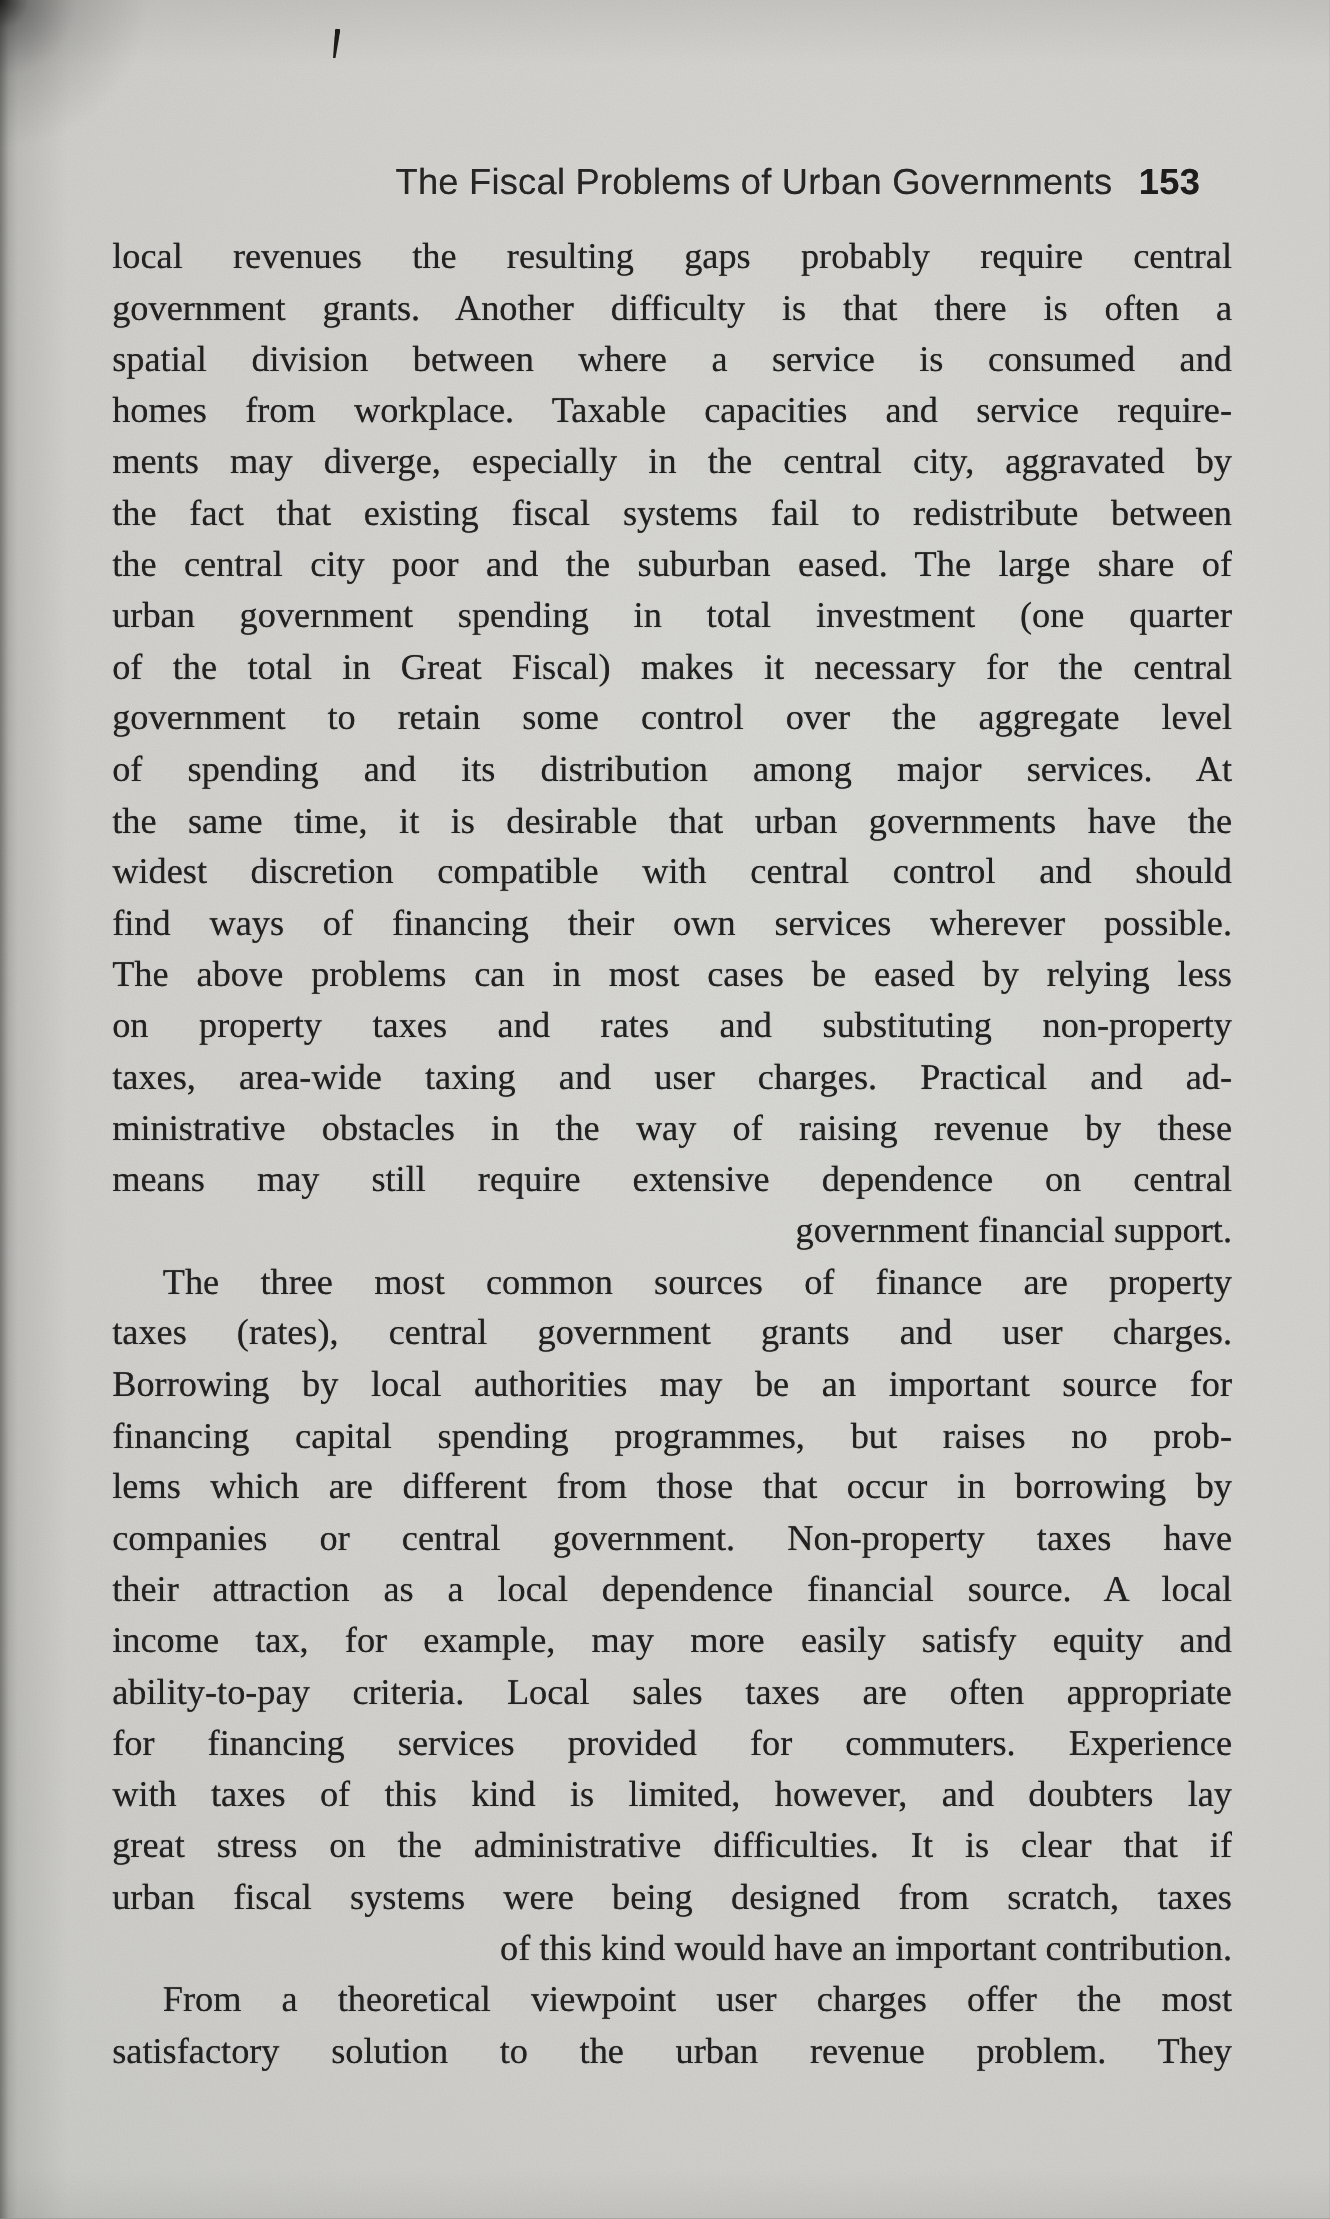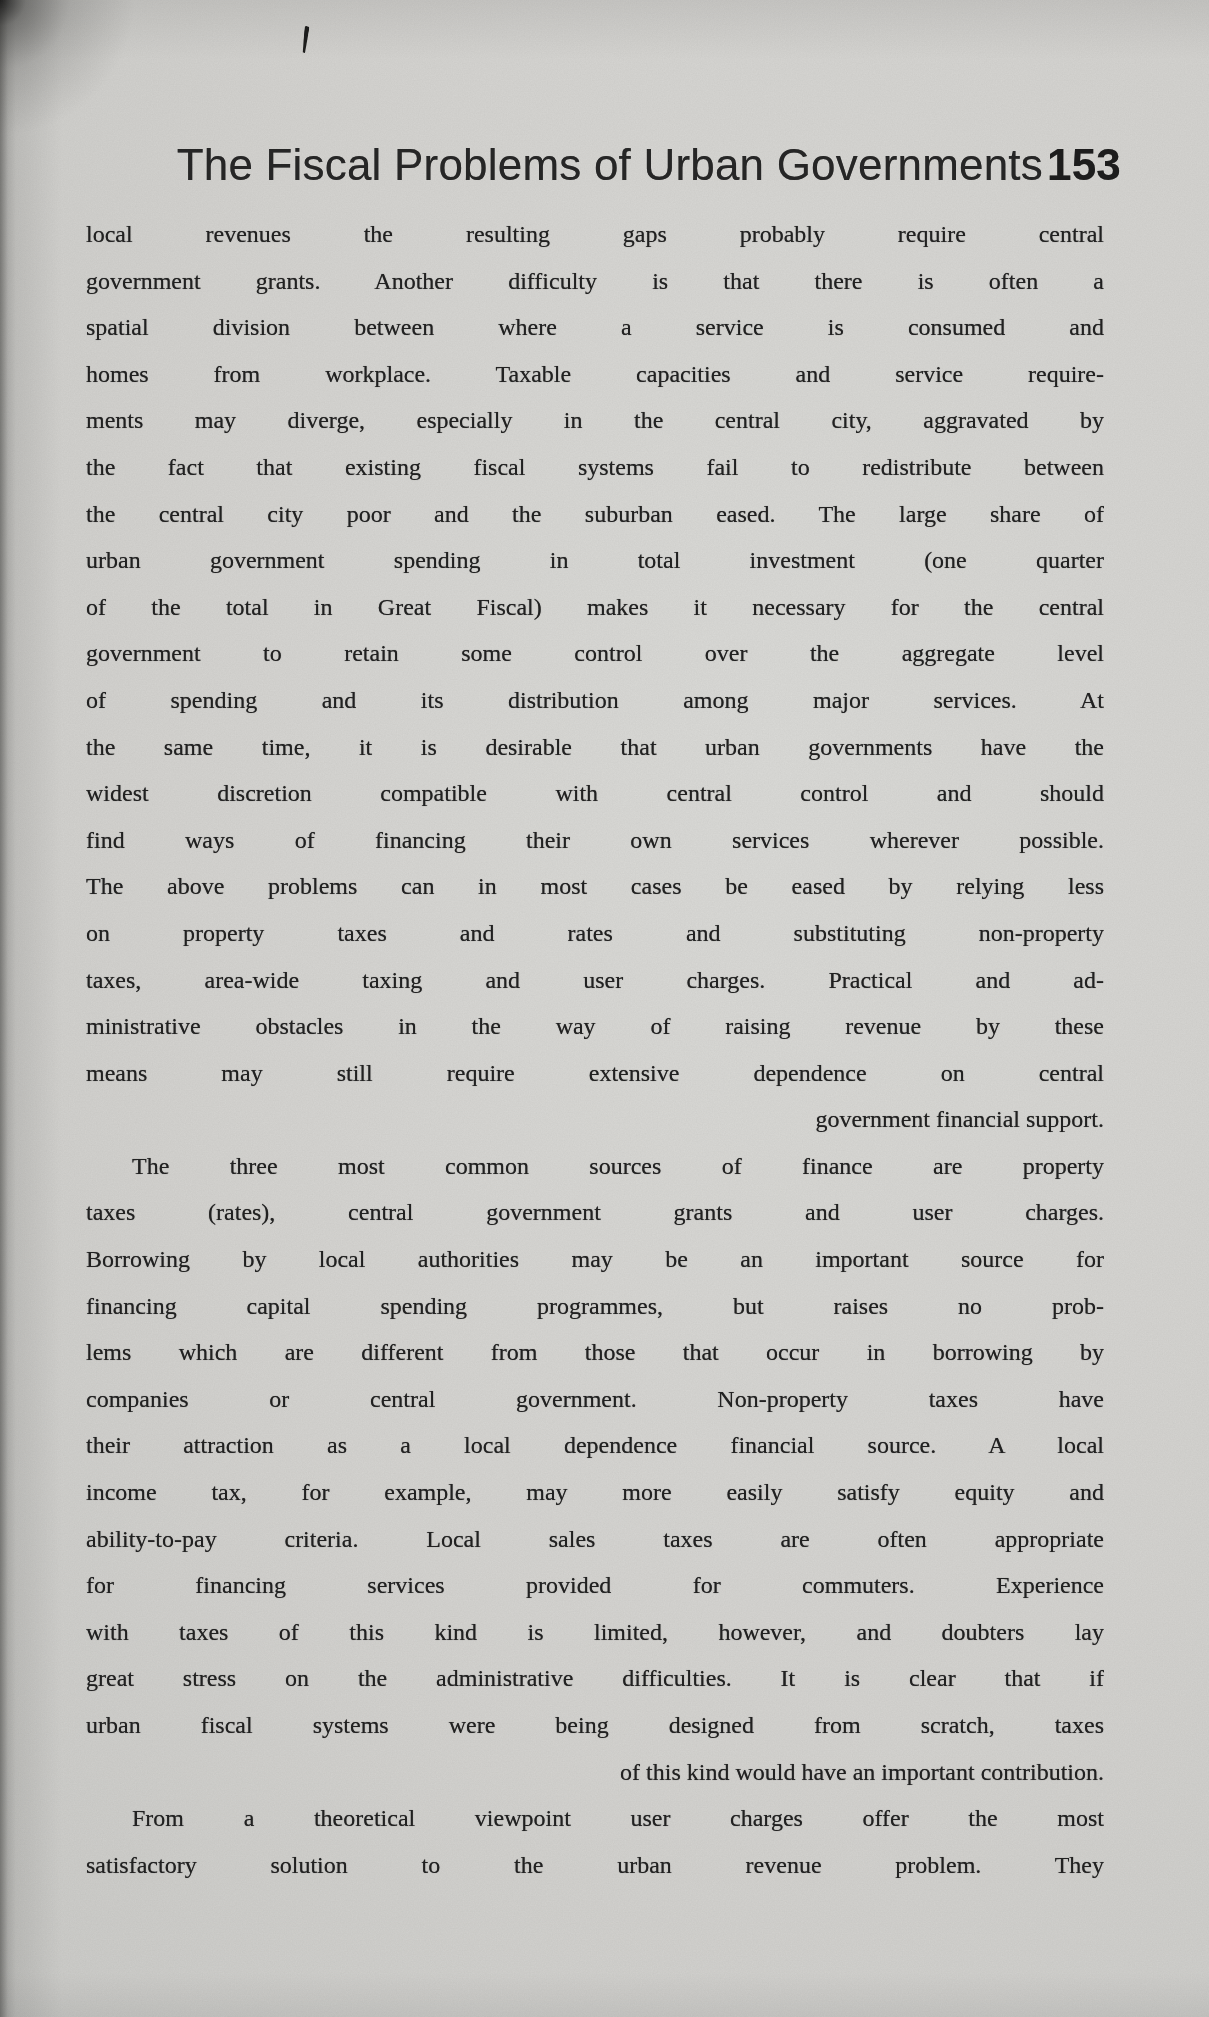--- a/index.html
+++ b/index.html
@@ -40,42 +40,42 @@
     width: 5px;
     height: 27px;
     background: #1d1d1c;
     border-radius: 2px;
     transform: rotate(7deg);
     clip-path: polygon(0 0, 100% 0, 72% 100%, 28% 100%);
   }
   .header {
     position: absolute;
     top: 146px;
-    right: 88px;
+    right: 118px;
     display: flex;
     align-items: baseline;
     font-family: "Liberation Sans", sans-serif;
-    font-size: 44px;
+    font-size: 33px;
     line-height: 38px;
     color: #262626;
     letter-spacing: 0.2px;
     text-shadow: 0 0 0.5px rgba(30,30,30,0.55);
     white-space: nowrap;
   }
   .header .page-num {
     font-weight: bold;
-    margin-left: 4px;
+    margin-left: 24px;
     color: #1d1d1d;
   }
   .body-text {
     position: absolute;
-    left: 86px;
+    left: 102px;
     top: 211px;
     width: 1018px;
-    font-size: 24px;
+    font-size: 33px;
     color: #212121;
     text-shadow: 0 0 0.7px rgba(25,25,25,0.65);
   }
   .body-text .line {
     height: 46.6px;
     line-height: 46.6px;
     overflow: hidden;
     text-align: right;
   }
   .body-text .line.just {

